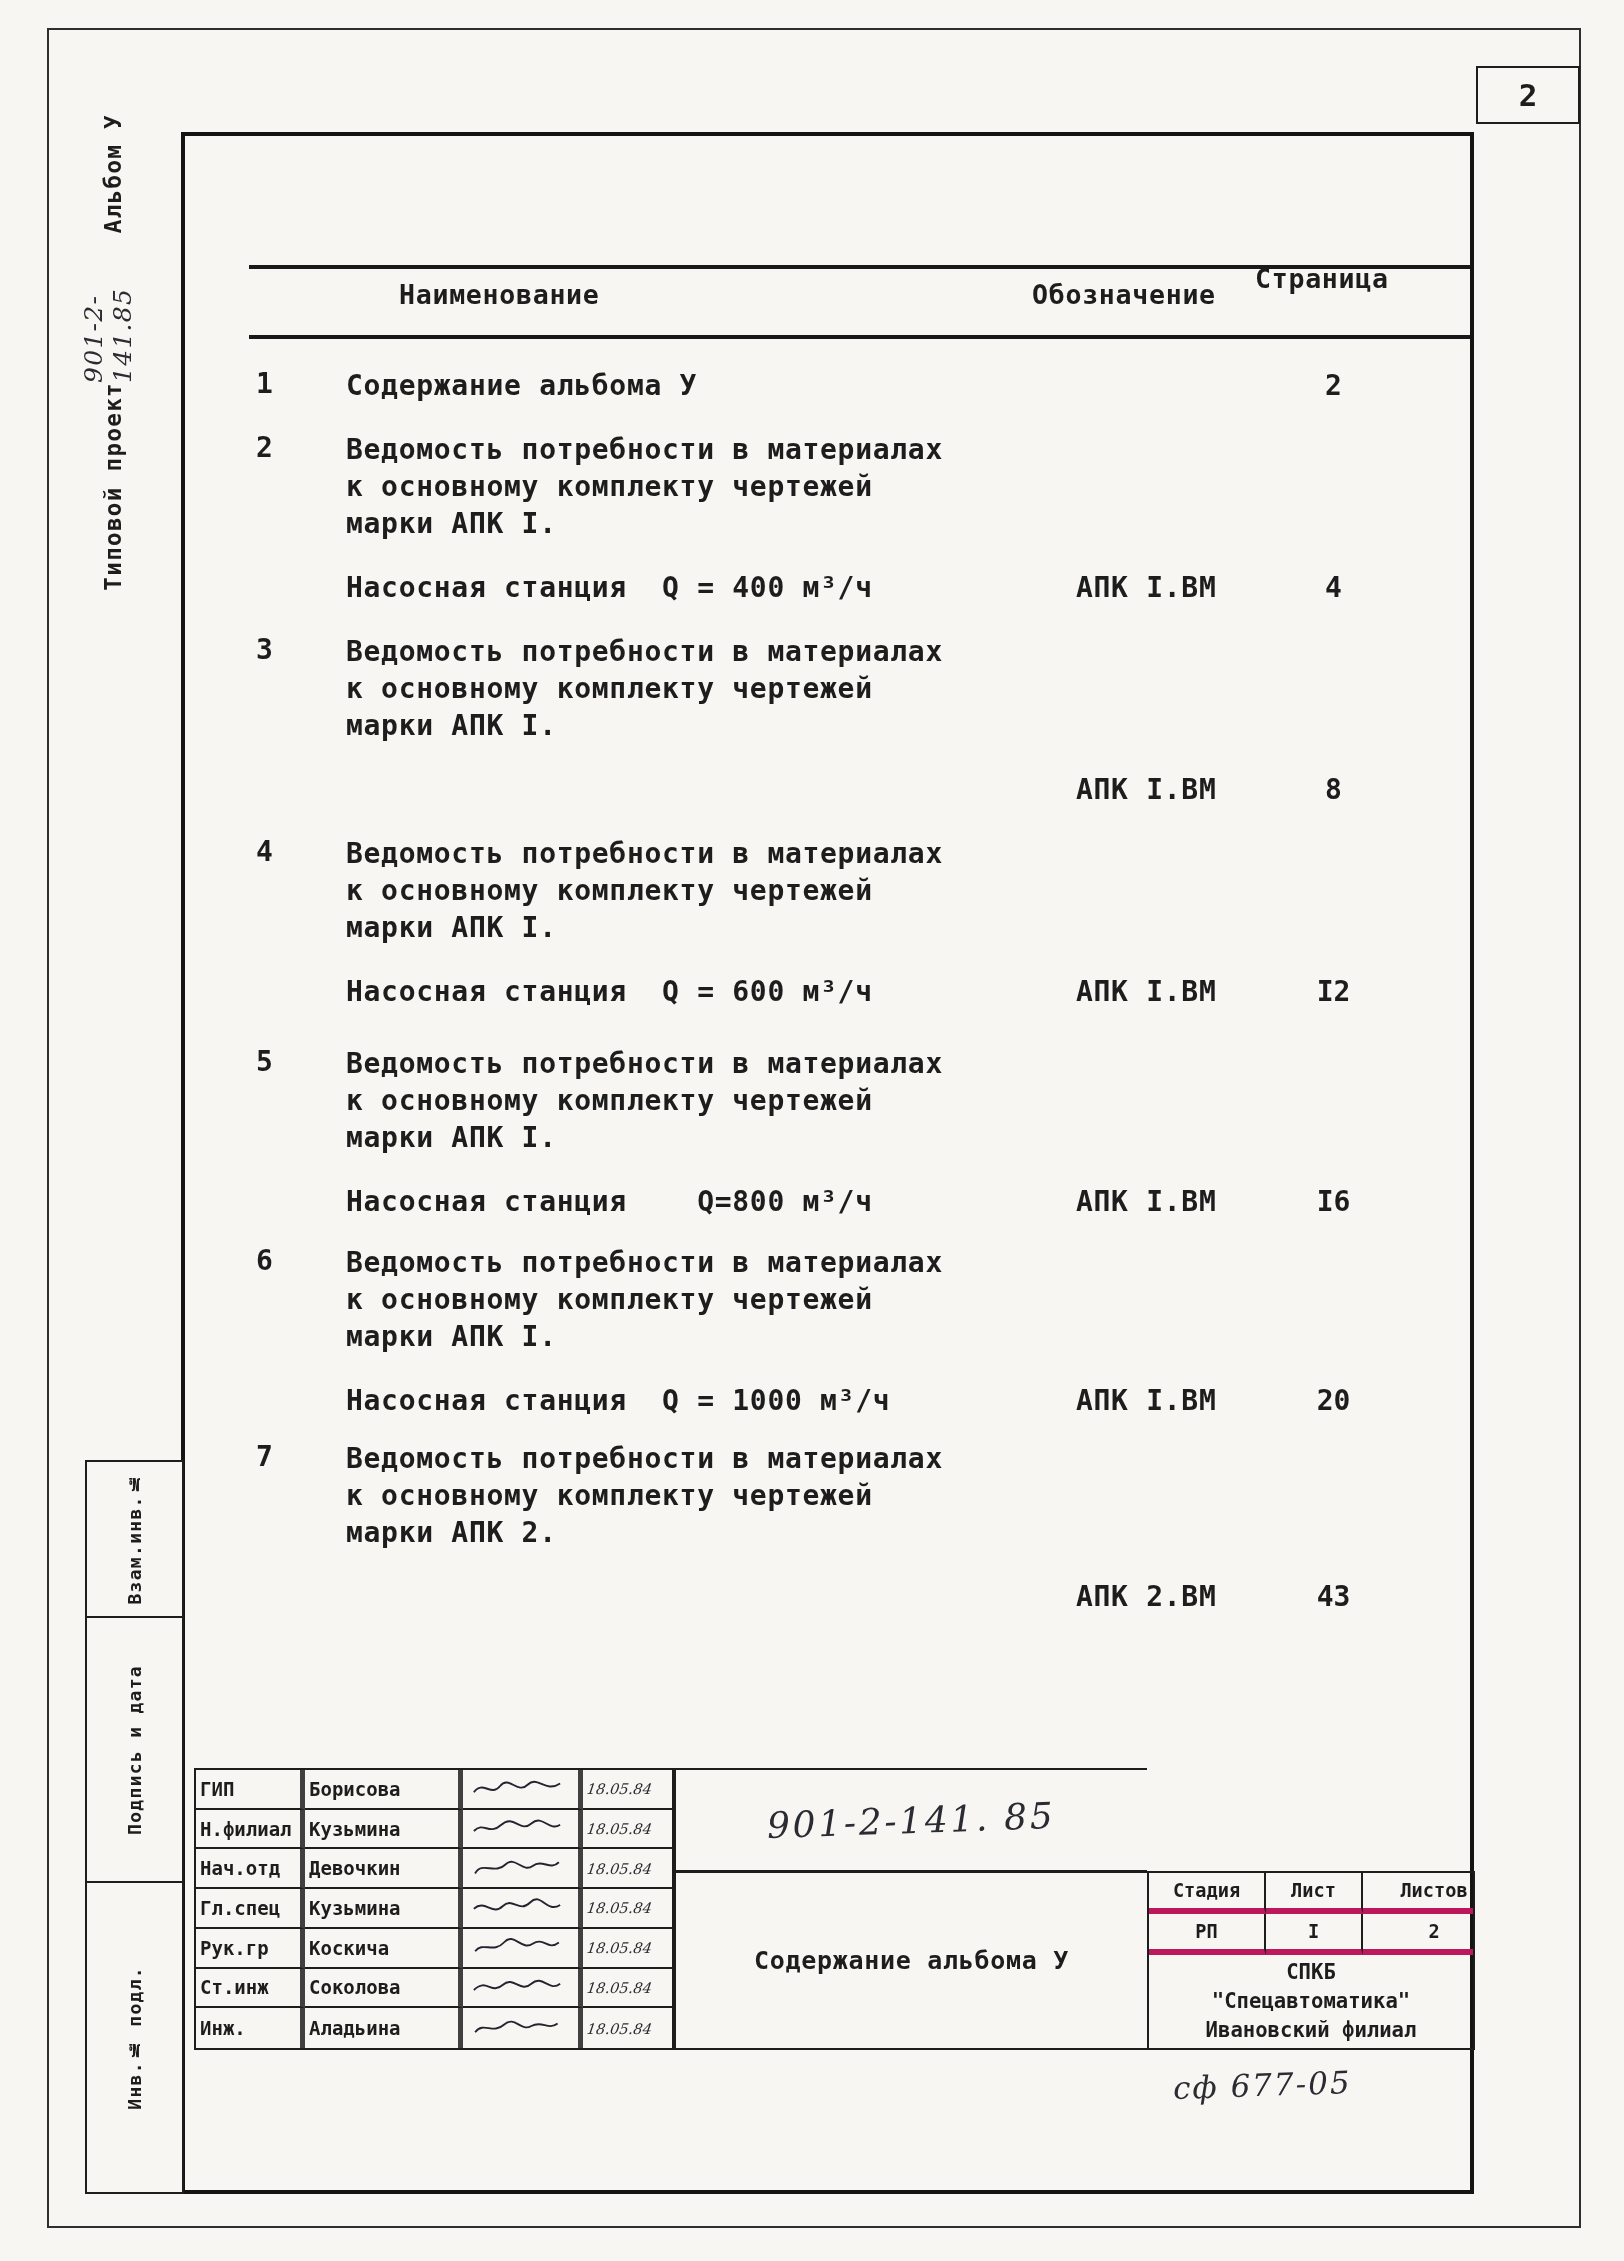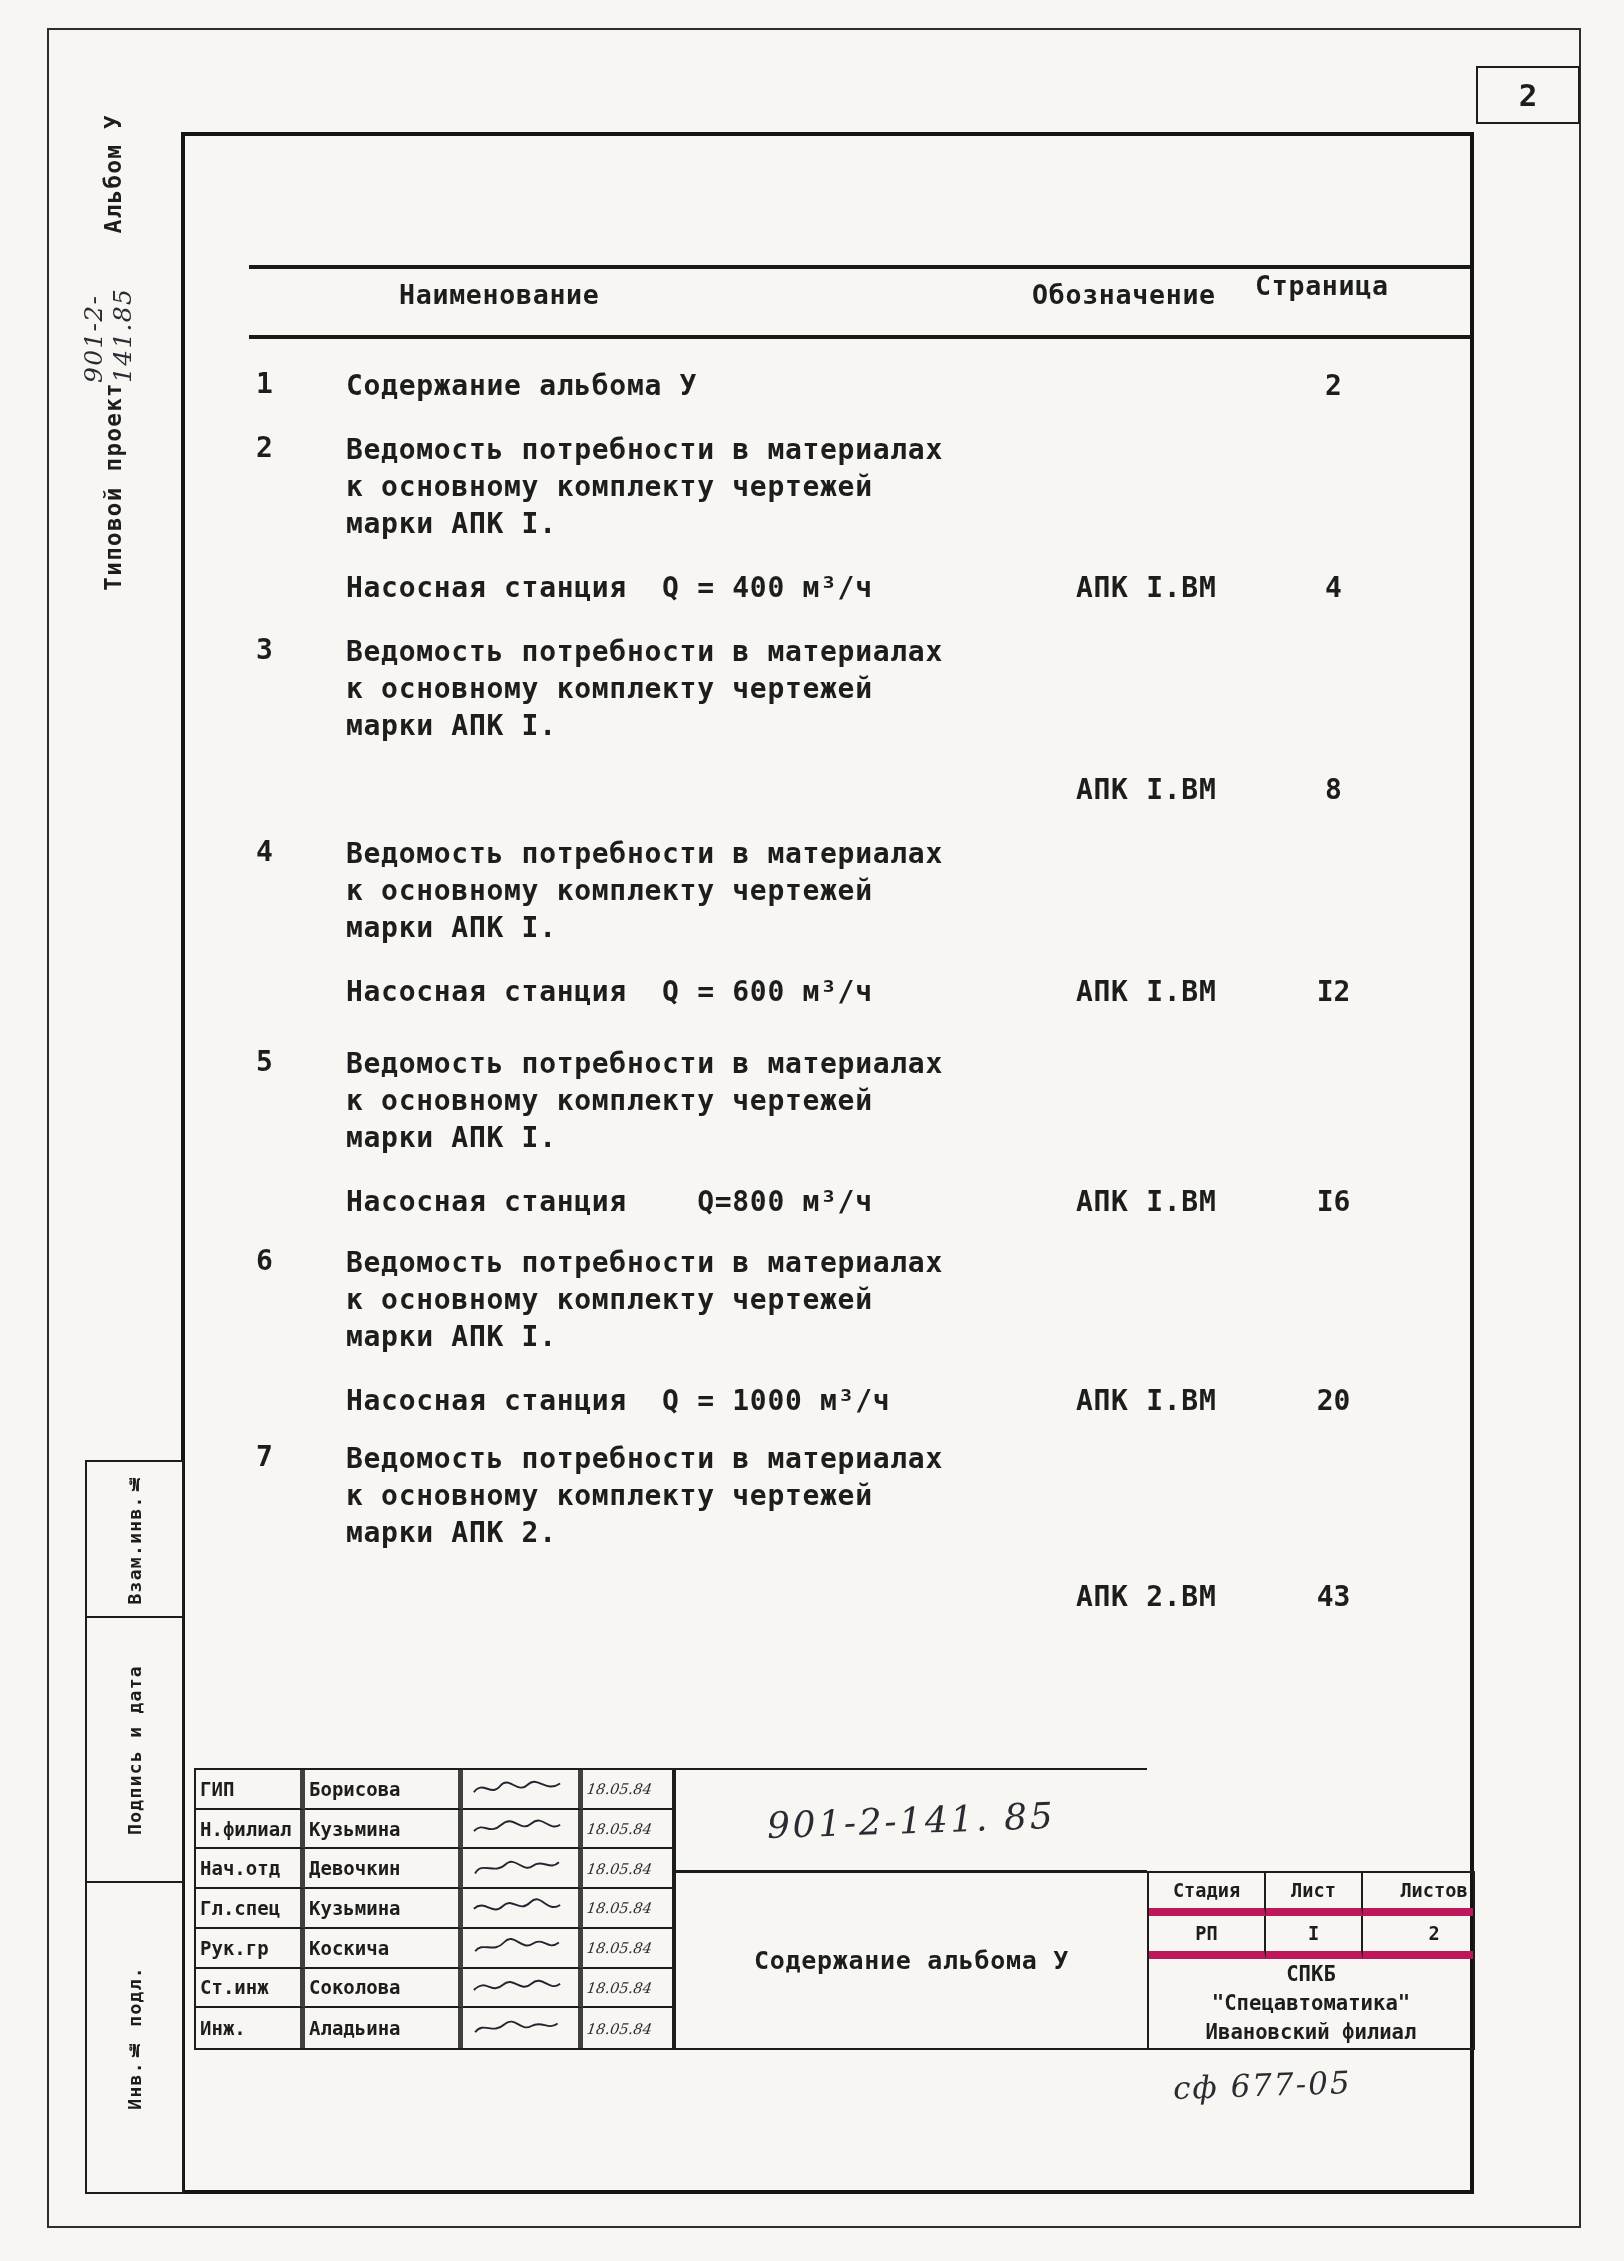--- a/index.html
+++ b/index.html
@@ -56,21 +56,21 @@
   .center-divider{position:absolute;left:0;top:100px;width:100%;height:2.7px;background:#1d1d1d;}
   .center-top{position:absolute;left:0;top:0;width:100%;height:100px;display:flex;align-items:center;justify-content:center;}
   .center-top .hw{font-size:36px;transform:rotate(-2deg);letter-spacing:2.7px;}
   .center-bottom{position:absolute;left:0;top:103px;right:0;bottom:0;display:flex;align-items:center;justify-content:center;}
   .center-bottom span{font-size:25px;font-weight:700;letter-spacing:0.7px;}
 
   
   .stage-block{left:1147px;top:1871px;width:328px;height:179px;border:2.7px solid #1d1d1d;box-sizing:border-box;
                display:flex;flex-direction:column;}
   .stage-grid{display:grid;grid-template-columns:117px 97px 1fr;}
-  .stage-cell{height:35px;border-right:2px solid #1d1d1d;border-bottom:8px solid #be185d;
+  .stage-cell{height:35px;border-right:2px solid #1d1d1d;border-bottom:6px solid #be185d;
               display:flex;align-items:center;justify-content:center;font-size:18.6px;font-weight:700;}
   .stage-cell.lastcol{border-right:none;padding-left:32px;}
   .org{flex:1;display:flex;flex-direction:column;align-items:center;justify-content:center;}
   .org span{font-size:20.6px;line-height:29px;font-weight:700;}
 
   .footer-hw{left:1173px;top:2067px;font-size:31px;transform:rotate(-2deg);letter-spacing:2px;}
 
   .sig-svg{width:100px;height:25px;}
 </style>
 </head>
@@ -104,21 +104,21 @@
       <span class="v-label">Подпись и дата</span>
     </div>
     <div class="strip-cell" style="flex:1;">
       <span class="v-label">Инв.№ подл.</span>
     </div>
   </div>
 
   <div class="abs rule" style="top:265px;"></div>
   <div class="abs toc-head" style="left:399px;top:279px;">Наименование</div>
   <div class="abs toc-head" style="left:1032px;top:279px;">Обозначение</div>
-  <div class="abs toc-head" style="left:1255px;top:270px;">Страница</div>
+  <div class="abs toc-head" style="left:1255px;top:263px;">Страница</div>
   <div class="abs rule" style="top:335px;"></div>
 
   <div class="abs toc-item" style="top:367px;">
     <div class="i-num">1</div>
     <div class="i-body">
       <div class="final-row first">
         <span class="line">Содержание альбома У</span>
         <span class="i-page">2</span>
       </div>
     </div>

